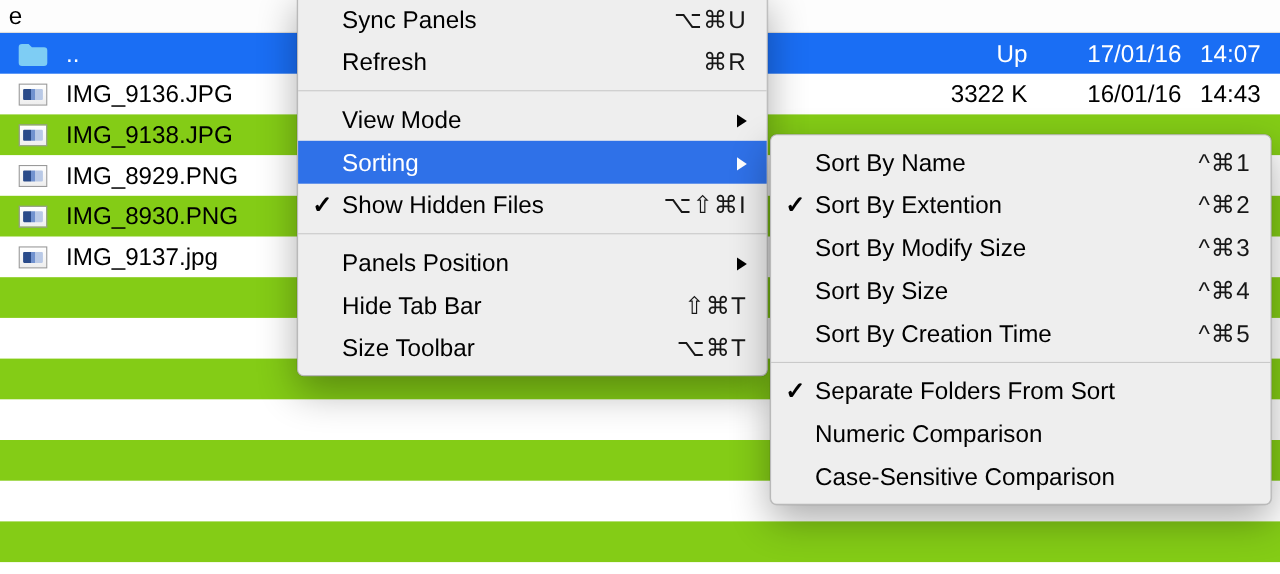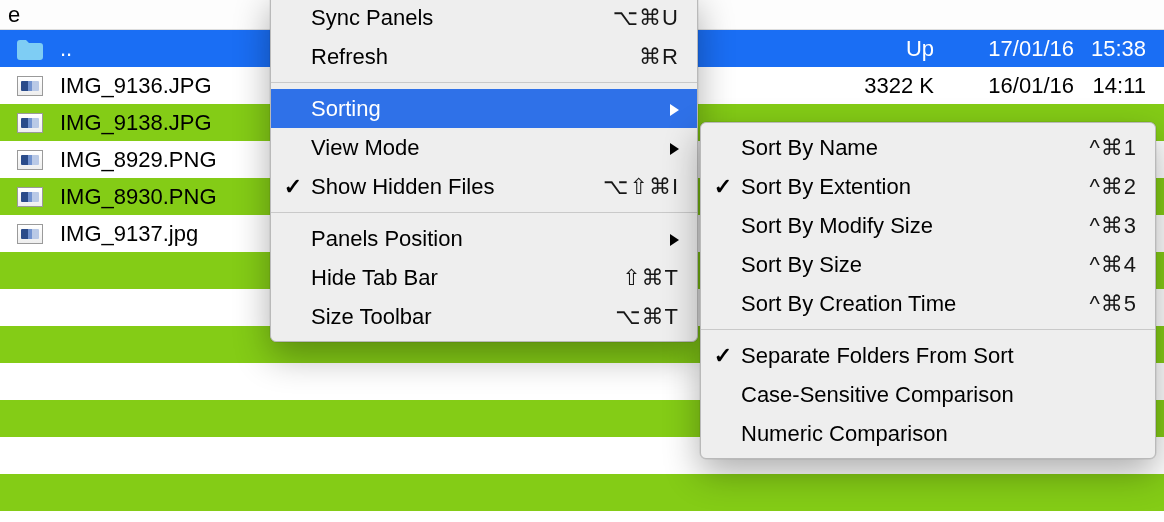--- a/index.html
+++ b/index.html
@@ -141,31 +141,31 @@
     <div class="col-icon">
       <span class="folder-icon">
         <svg viewBox="0 0 28 22">
             <path d="M1 5 Q1 2 4 2 h6 l3 3 h11 q3 0 3 3 v11 q0 3 -3 3 h-20 q-3 0 -3 -3 z" fill="#7ecdf4"></path>
           </svg>
       </span>
     </div>
     <div class="col-name">..</div>
     <div class="col-size">Up</div>
     <div class="col-date">17/01/16</div>
-    <div class="col-time">15:38</div>
+    <div class="col-time">14:07</div>
   </div>
 
   <div class="row">
     <div class="col-icon">
         <span class="img-icon"></span>
       </div>
     <div class="col-name">IMG_9136.JPG</div>
     <div class="col-size">3322 K</div>
     <div class="col-date">16/01/16</div>
-    <div class="col-time">14:11</div>
+    <div class="col-time">14:43</div>
   </div>
   <div class="row alt">
     <div class="col-icon">
         <span class="img-icon"></span>
       </div>
     <div class="col-name">IMG_9138.JPG</div>
     <div class="col-size"></div>
       <div class="col-date"></div>
       <div class="col-time"></div>
   </div>
@@ -210,29 +210,29 @@
 <div id="menu-main" class="menu">
   <div class="menu-item">
     <span class="label">Sync Panels</span>
     <span class="shortcut">⌥⌘U</span>
   </div>
   <div class="menu-item">
     <span class="label">Refresh</span>
     <span class="shortcut">⌘R</span>
   </div>
   <div class="menu-sep"></div>
+  <div class="menu-item">
+    <span class="label">View Mode</span>
+    <span class="arrow"><span class="tri"></span></span>
+  </div>
   <div class="menu-item highlight">
     <span class="label">Sorting</span>
     <span class="arrow"><span class="tri"></span></span>
   </div>
   <div class="menu-item">
-    <span class="label">View Mode</span>
-    <span class="arrow"><span class="tri"></span></span>
-  </div>
-  <div class="menu-item">
     <span class="check">✓</span>
     <span class="label">Show Hidden Files</span>
     <span class="shortcut">⌥⇧⌘I</span>
   </div>
   <div class="menu-sep"></div>
   <div class="menu-item">
     <span class="label">Panels Position</span>
     <span class="arrow"><span class="tri"></span></span>
   </div>
   <div class="menu-item">
@@ -266,18 +266,18 @@
   <div class="menu-item">
     <span class="label">Sort By Creation Time</span>
     <span class="shortcut">^⌘5</span>
   </div>
   <div class="menu-sep"></div>
   <div class="menu-item">
     <span class="check">✓</span>
     <span class="label">Separate Folders From Sort</span>
   </div>
   <div class="menu-item">
+    <span class="label">Numeric Comparison</span>
+  </div>
+  <div class="menu-item">
     <span class="label">Case-Sensitive Comparison</span>
   </div>
-  <div class="menu-item">
-    <span class="label">Numeric Comparison</span>
-  </div>
 </div>
 
 </body></html>

